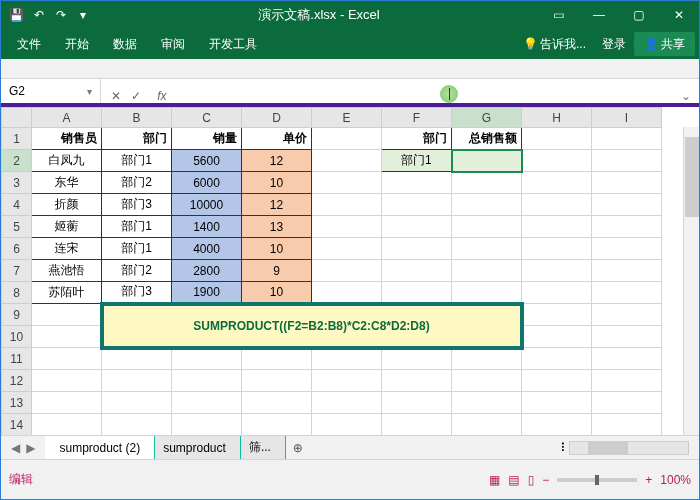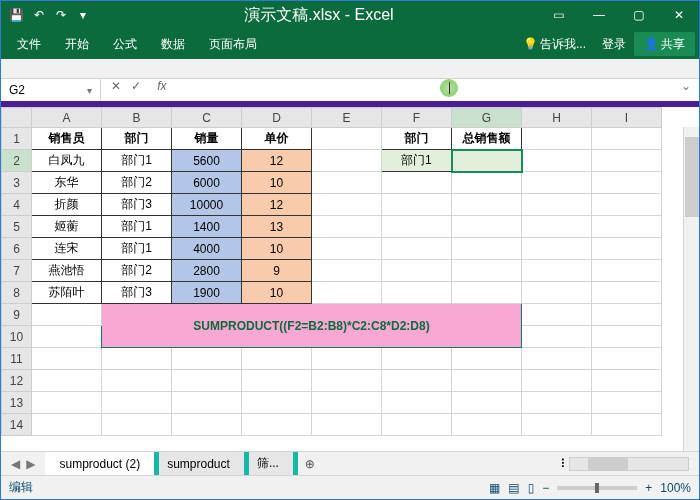--- a/index.html
+++ b/index.html
@@ -1,62 +1,62 @@
 <!DOCTYPE html>
 <html><head>
 <meta charset="utf-8">
 <style>
 *{margin:0;padding:0;box-sizing:border-box;font-family:"Microsoft YaHei","Segoe UI",sans-serif;font-size:12px;}
 body{width:700px;height:500px;overflow:hidden;background:#fff;display:flex;flex-direction:column;border:1px solid #2b7cd3;}
 .titlebar{background:#0c6b3d;height:28px;display:flex;align-items:center;color:#fff;}
 .qat{display:flex;gap:6px;padding:0 8px;}
 .qat span{width:16px;height:16px;display:flex;align-items:center;justify-content:center;cursor:pointer;}
-.title-center{flex:1;text-align:center;font-size:16px;}
+.title-center{flex:1;text-align:center;font-size:13px;}
 .win-ctrls{display:flex;}
 .win-ctrls span{width:40px;height:28px;display:flex;align-items:center;justify-content:center;cursor:pointer;}
 .ribbon-tabs{background:#0c6b3d;height:30px;display:flex;align-items:center;color:#fff;padding:0 4px;text-align:right;}
 .ribbon-tabs .tab{padding:0 12px;height:30px;display:flex;align-items:center;cursor:pointer;}
 .ribbon-tabs .file{background:#0c6b3d;}
 .ribbon-tabs .spacer{flex:1;}
 .ribbon-tabs .rt-item{padding:0 8px;display:flex;align-items:center;gap:2px;}
 .ribbon-tabs .share{background:#1a8b53;padding:0 10px;height:24px;border-radius:2px;}
 .ribbon-body{height:20px;background:#f1f1f1;border-bottom:1px solid #d4d4d4;}
-.namebox-row{height:28px;display:flex;align-items:flex-start;border-bottom:6px solid #4c1d95;background:#fff;}
+.namebox-row{height:28px;display:flex;align-items:flex-end;border-bottom:4px solid #4c1d95;background:#fff;}
 .namebox{width:100px;border-right:1px solid #d4d4d4;padding:0 8px;display:flex;align-items:center;justify-content:space-between;height:100%;}
 .namebox .arrow{color:#777;font-size:10px;}
 .fx-btns{display:flex;gap:10px;padding:0 10px;color:#666;}
 .fx-label{font-style:italic;color:#666;padding:0 6px;}
 .formula-input{flex:1;height:100%;border:none;outline:none;padding:0 6px;}
 .cursor-grn{display:inline-block;width:18px;height:18px;border-radius:50%;background:radial-gradient(circle,#b8e0a8,#7cc860);margin-left:40px;position:relative;}
 .cursor-grn:before{content:"";position:absolute;left:50%;top:3px;width:1px;height:12px;background:#333;}
 .fx-drop{width:26px;text-align:center;color:#777;}
 .grid-area{flex:1;overflow:hidden;position:relative;background:#fff;}
 table{border-collapse:collapse;table-layout:fixed;}
 .colhdr th{background:#e6e6e6;border:1px solid #cdcdcd;height:20px;font-weight:normal;color:#444;text-align:center;}
 .colhdr th.sel{background:#c8e0cc;}
 .corner{width:30px;background:#e6e6e6;border:1px solid #cdcdcd;}
 .rowhdr{width:30px;background:#e6e6e6;border:1px solid #cdcdcd;text-align:center;color:#444;}
 .rowhdr.sel{background:#c8e0cc;}
 td{border:1px solid #d4d4d4;height:22px;padding:0 4px;text-align:center;width:70px;background:#fff;}
-td.bh{font-weight:bold;background:#fff;border:1px solid #333;}
+td.bh{font-weight:bold;background:#fff;border:1px solid #333;text-align:right;}
 td.dat{border:1px solid #333;}
 td.blue{background:#b4c6e7;border:1px solid #333;margin-left:14px;}
 td.orange{background:#f8cbad;border:1px solid #333;}
 td.lgreen{background:#e2efda;border:1px solid #333;}
 td.active{border:2px solid #1a8b53;}
-td.formula-banner{background:#f9a8d4;font-weight:bold;color:#0c6b3d;border:1px solid #0f766e;}
+td.formula-banner{background:#fef9c3;font-weight:bold;color:#0c6b3d;border:4px solid #0f766e;}
 .sheet-tabs{height:24px;background:#f1f1f1;border-top:1px solid #d4d4d4;display:flex;align-items:center;}
 .sheet-tabs .nav{padding:0 10px;color:#777;display:flex;gap:6px;}
-.sheet-tabs .stab{padding:0 14px;height:24px;display:flex;align-items:center;border-right:5px solid #14b8a6;background:#fff;cursor:pointer;}
+.sheet-tabs .stab{padding:0 14px;height:24px;display:flex;align-items:center;border-right:1px solid #14b8a6;background:#fff;cursor:pointer;}
 .sheet-tabs .stab.inactive{background:#e6e6e6;padding-left:8px;}
 .sheet-tabs .add{width:24px;text-align:center;color:#555;cursor:pointer;}
 .sheet-tabs .hscroll{flex:1;display:flex;justify-content:flex-end;align-items:center;padding-right:10px;}
 .hscroll-track{width:120px;height:14px;background:#e6e6e6;border:1px solid #cdcdcd;position:relative;}
 .hscroll-thumb{position:absolute;left:18px;top:0;width:40px;height:12px;background:#cdcdcd;}
-.statusbar{height:24px;background:#f1f1f1;border-top:1px solid #d4d4d4;display:flex;align-items:center;padding:0 8px;color:#0c4a6e;}
+.statusbar{height:40px;background:#f1f1f1;border-top:1px solid #d4d4d4;display:flex;align-items:center;padding:0 8px;color:#be185d;}
 .statusbar .zoom{margin-left:auto;display:flex;align-items:center;gap:8px;}
 .zoom-track{width:80px;height:4px;background:#cdcdcd;position:relative;}
 .zoom-thumb{position:absolute;left:38px;top:-3px;width:4px;height:10px;background:#666;}
 .vscroll{position:absolute;right:0;top:20px;bottom:0;width:16px;background:#f1f1f1;border-left:1px solid #d4d4d4;}
 .vscroll-thumb{position:absolute;top:10px;width:14px;left:1px;height:80px;background:#cdcdcd;}
 </style>
 </head>
 <body>
 
 <div class="titlebar">
@@ -71,23 +71,23 @@
     <span>▭</span>
     <span>―</span>
     <span>▢</span>
     <span>✕</span>
   </div>
 </div>
 
 <div class="ribbon-tabs">
   <div class="tab file">文件</div>
   <div class="tab">开始</div>
-  <div class="tab">公式</div>
   <div class="tab">数据</div>
-  <div class="tab">页面布局</div>
+  <div class="tab">审阅</div>
+  <div class="tab">开发工具</div>
   <div class="spacer"></div>
   <div class="rt-item">💡<span>告诉我...</span></div>
   <div class="rt-item">登录</div>
   <div class="rt-item share">👤<span>共享</span></div>
 </div>
 <div class="ribbon-body"></div>
 
 <div class="namebox-row">
   <div class="namebox">
     <span>G2</span>

